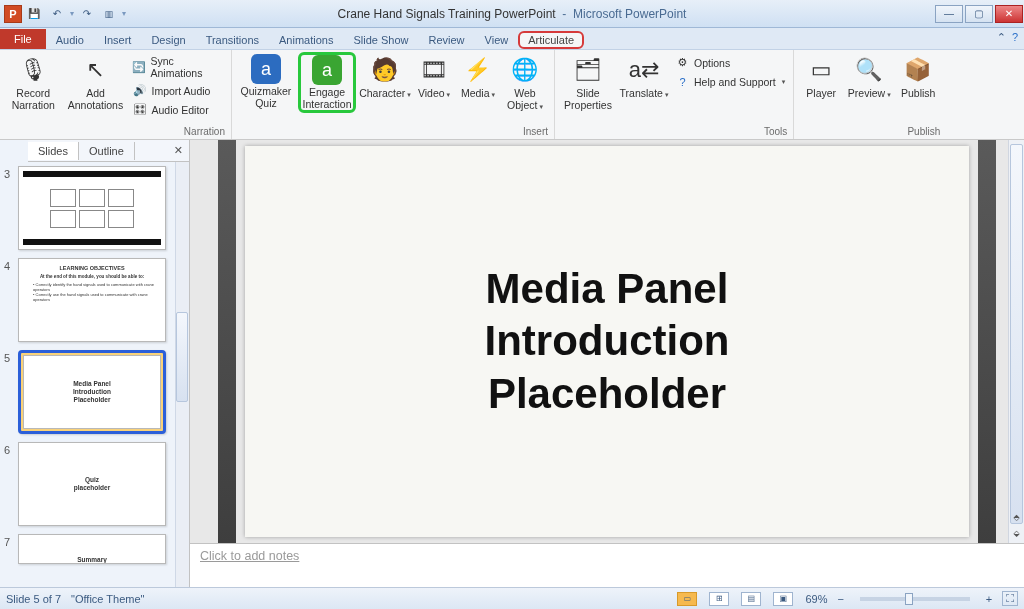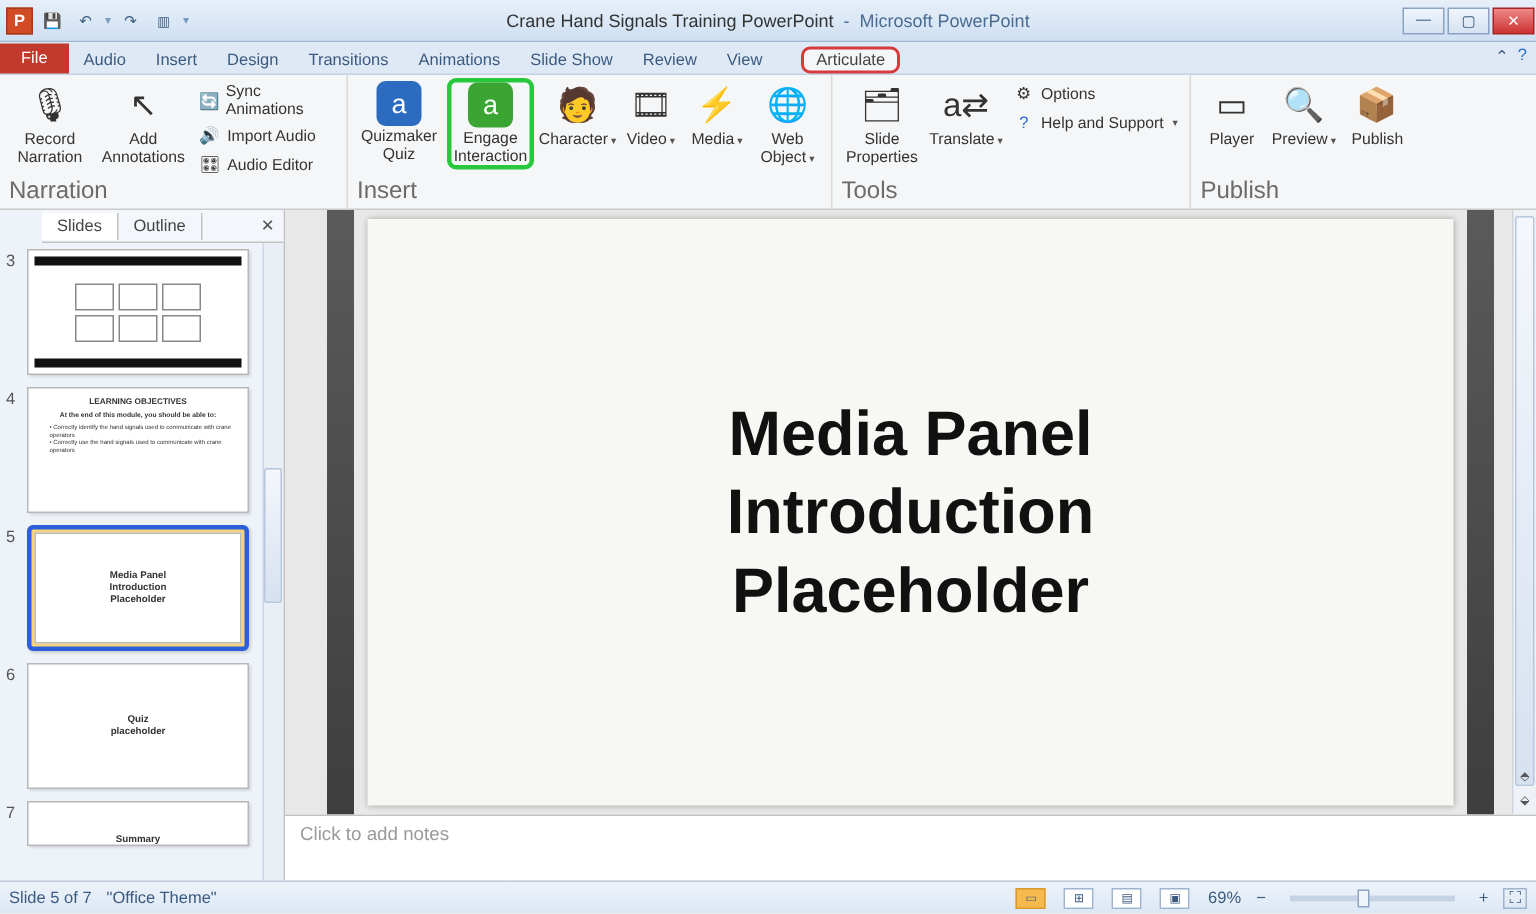--- a/index.html
+++ b/index.html
@@ -13,27 +13,27 @@
   .title-center { position:absolute; left:0; right:0; text-align:center; font-size:12px; color:#4a6b92; pointer-events:none;}
   .title-center .doc { color:#333; }
   .winbtns { margin-left:auto; display:flex; }
   .winbtn { width:28px; height:18px; margin:0 1px; border:1px solid #8aa3c2; background:linear-gradient(#f0f5fb,#d5e2f1); display:flex; align-items:center; justify-content:center; font-size:10px; color:#3b5a80;}
   .winbtn.close { background:linear-gradient(#e88,#c33); color:#fff; border-color:#a22;}
   
   .tabs { height:22px; background:#dfe9f5; display:flex; align-items:flex-end; padding-left:0px; border-bottom:1px solid #c2d2e6; position:relative;}
   .tab { padding:3px 10px 3px; font-size:11px; color:#3b5a80; cursor:pointer;}
   .tab.file { background:#c0392b; color:#fff; padding:4px 14px;}
   .tab.active { background:#f5f6f7; border:1px solid #c2d2e6; border-bottom:1px solid #f5f6f7; border-radius:3px 3px 0 0; color:#444;}
-  .tab.highlight-red { border:2px solid #d63a3a; border-radius:6px; padding:1px 8px;margin-left:16px;}
+  .tab.highlight-red { border:2px solid #d63a3a; border-radius:6px; padding:1px 8px;}
   .tabs-right { position:absolute; right:6px; top:3px; display:flex; gap:6px; color:#3b5a80;}
   
   .ribbon { height:90px; background:#f5f6f7; border-bottom:1px solid #c9c9c9; display:flex; }
   .group { border-right:1px solid #d9d9d9; padding:2px 6px 0 6px; display:flex; flex-direction:column; position:relative;}
   .group-body { display:flex; align-items:flex-start; gap:4px; flex:1;}
-  .group-label { text-align:left; font-size:16px; color:#6b6b6b; padding:1px 0 2px;}
+  .group-label { text-align:right; font-size:10px; color:#6b6b6b; padding:1px 0 2px;}
   .bigbtn { display:flex; flex-direction:column; align-items:center; width:58px; padding-top:2px; cursor:pointer;}
   .bigbtn .ico { width:32px; height:32px; display:flex; align-items:center; justify-content:center; font-size:22px;}
   .bigbtn .lbl { font-size:10.5px; text-align:center; line-height:1.1; color:#333; margin-top:2px;}
   .smallbtns { display:flex; flex-direction:column; gap:2px; padding-top:2px;}
   .smallbtn { display:flex; align-items:center; gap:4px; font-size:10.5px; color:#333; cursor:pointer; padding:1px 2px;}
   .smallbtn .sico { width:15px; height:15px; display:flex; align-items:center; justify-content:center; font-size:11px;}
   .hl-green { border:3px solid #28c83c; border-radius:6px; padding:0 2px;}
   .tri { font-size:7px; color:#555; margin-left:2px;}
   
   .workspace { position:absolute; top:140px; left:0; right:0; bottom:22px; display:flex; background:#e8e8e8;}
@@ -56,21 +56,21 @@
   
   .editor { flex:1; display:flex; flex-direction:column; background:#e8e8e8;}
   .canvas-wrap { flex:1; position:relative; overflow:hidden;}
   .darkrail { position:absolute; top:0; bottom:0; width:18px; background:linear-gradient(#5a5a5a,#3e3e3e);}
   .darkrail.left{ left:28px;} .darkrail.right{ right:28px;}
   .slide-canvas { position:absolute; left:55px; right:55px; top:6px; bottom:6px; background:#f7f7f3; box-shadow:0 0 4px rgba(0,0,0,.3); display:flex; align-items:center; justify-content:center;}
   .slide-text { font-size:42px; font-weight:700; text-align:center; line-height:1.25; color:#111;}
   .vscroll { position:absolute; right:0; top:0; bottom:0; width:16px; background:#eef1f6; border-left:1px solid #d0d6e0;}
   .vscroll .handle { position:absolute; left:1px; right:1px; top:4px; height:380px; background:linear-gradient(#f4f7fc,#d7e1f0); border:1px solid #b6c6dd; border-radius:2px;}
   .vscroll .pg { position:absolute; left:0; right:0; height:16px; display:flex; align-items:center; justify-content:center; font-size:8px; color:#555;}
-  .notes { height:44px; border-top:1px solid #c2c2c2; background:#fff; padding:5px 10px; font-size:12.5px; color:#9a9a9a;}
+  .notes { height:44px; border-top:1px solid #c2c2c2; background:#fff; padding:5px 10px; font-size:12.5px; color:#9a9a9a;text-decoration:underline;}
   
   .status { position:absolute; left:0; right:0; bottom:0; height:22px; background:linear-gradient(#eef3fa,#dce7f4); border-top:1px solid #bcc9db; display:flex; align-items:center; font-size:11px; color:#3b5a80; padding:0 6px; gap:10px;}
   .status .spacer { flex:1;}
   .viewbtn { width:20px; height:14px; border:1px solid #9fb4cf; background:#fff; margin-right:2px; font-size:8px; display:flex; align-items:center; justify-content:center; color:#3b5a80;}
   .viewbtn.active { background:#f6b94e; border-color:#d89a2a;}
   .zoom-slider { width:110px; height:4px; background:#c6d3e4; position:relative; margin:0 6px;}
   .zoom-slider .knob { position:absolute; top:-4px; left:45px; width:8px; height:12px; background:#f0f5fb; border:1px solid #8aa3c2;}
 </style>
 </head>
 <body>

